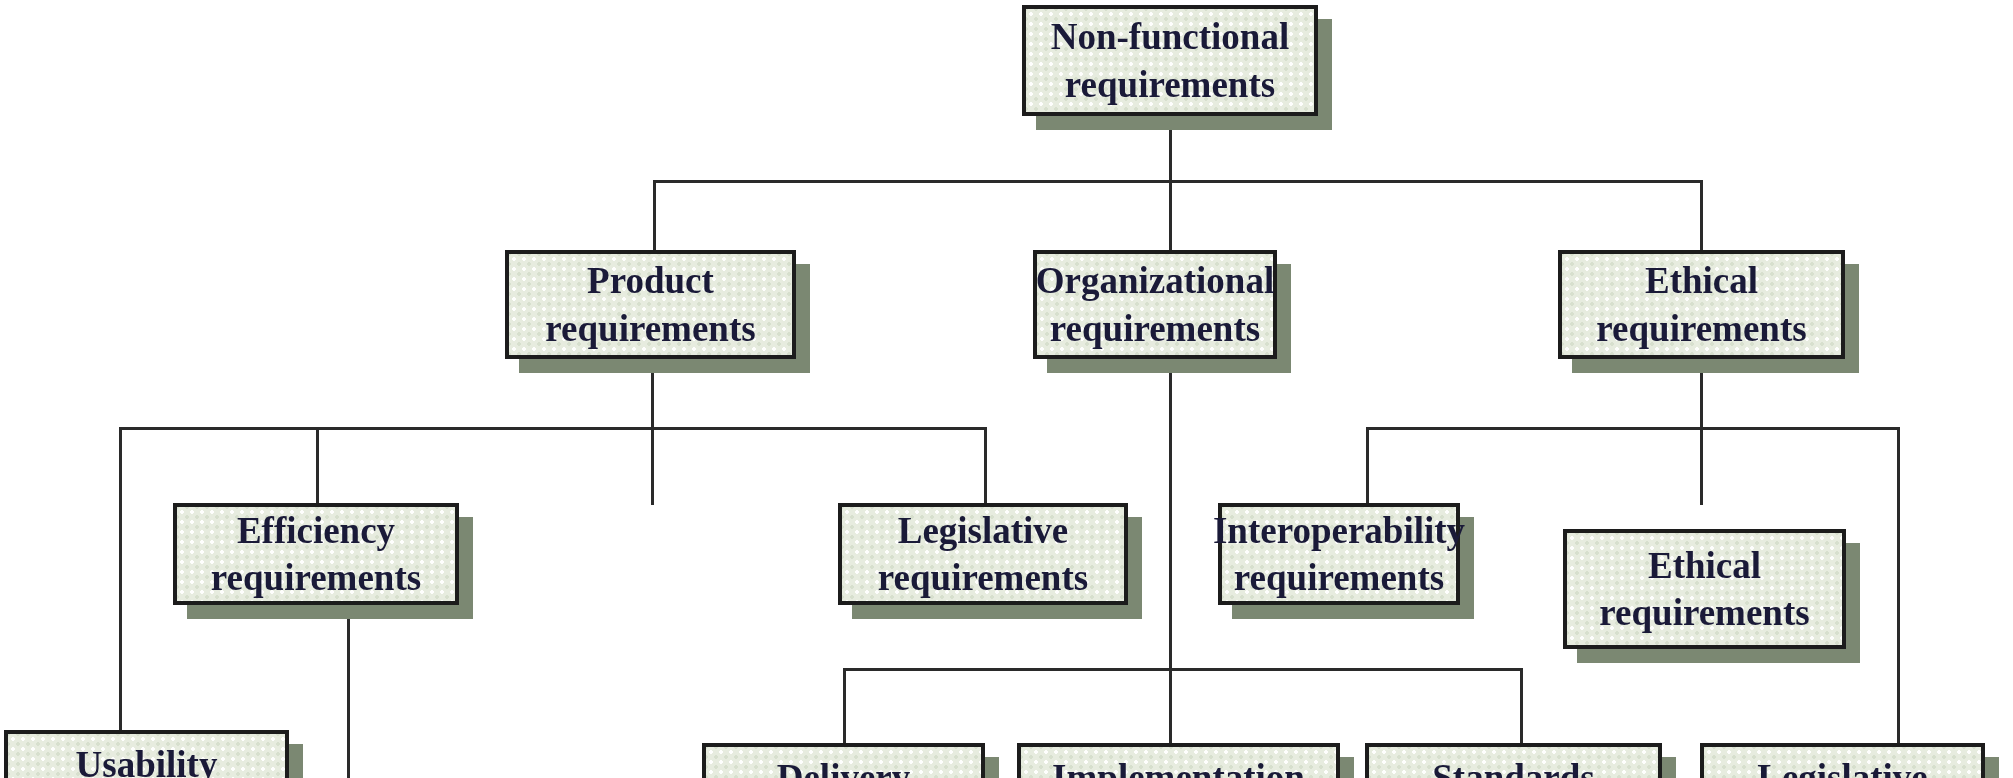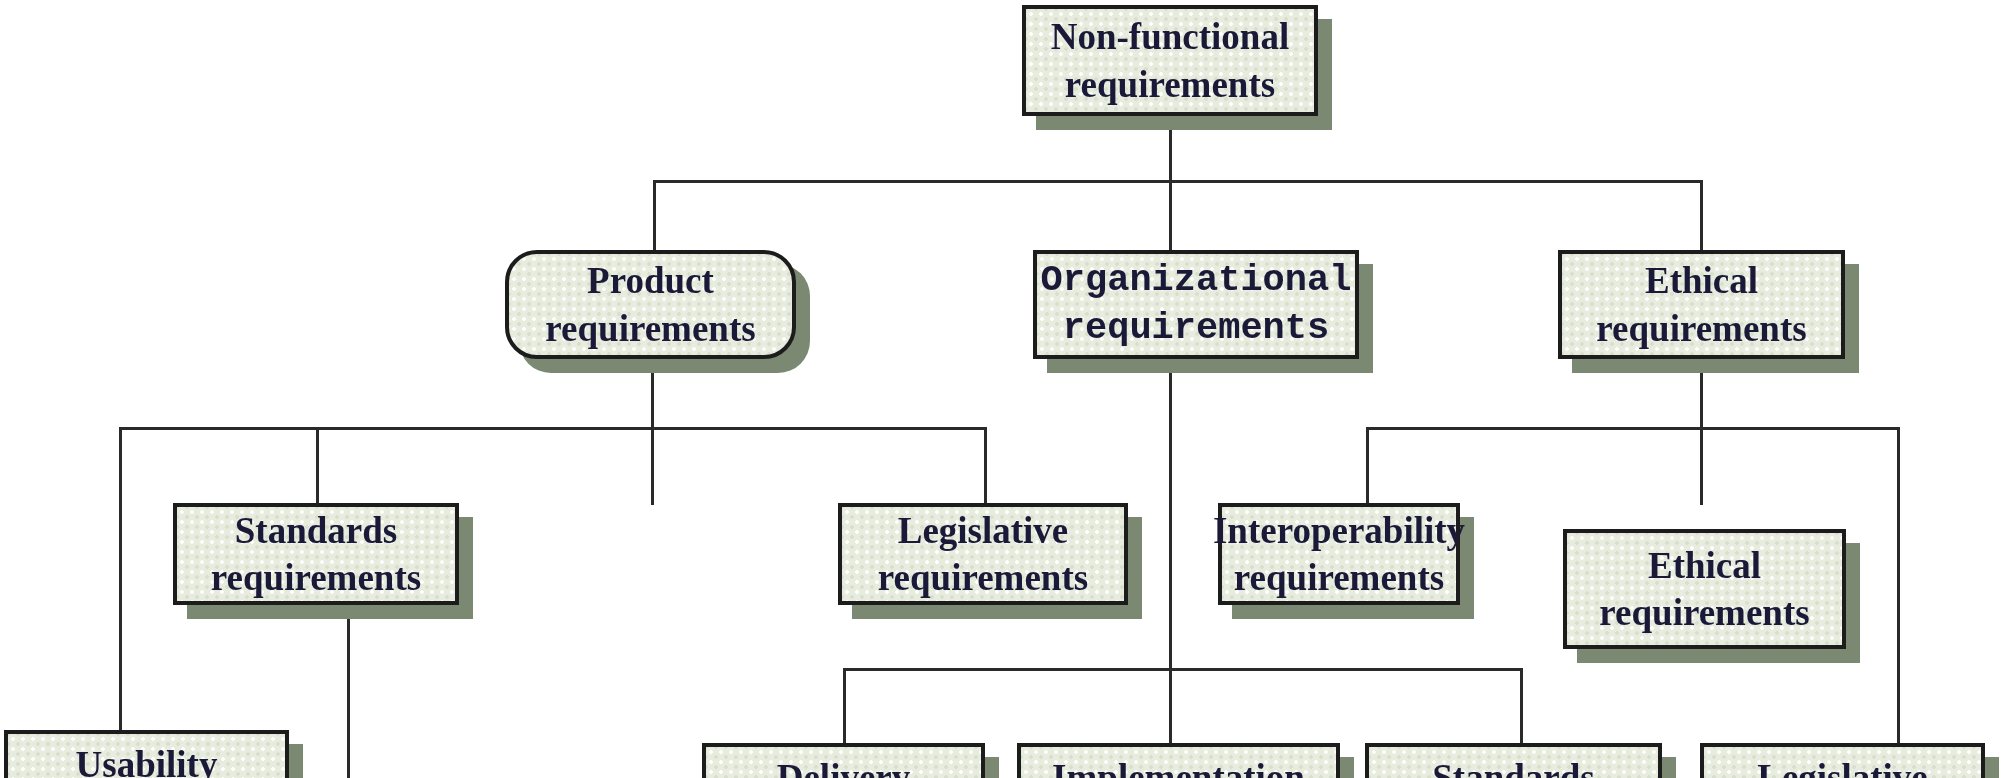--- a/index.html
+++ b/index.html
@@ -64,32 +64,32 @@
   <div class="line v" style="left:1700px;top:360px;height:70px;"></div>
   <div class="line h" style="left:1366px;top:427px;width:534px;"></div>
   <div class="line v" style="left:1366px;top:427px;height:78px;"></div>
   <div class="line v" style="left:1700px;top:427px;height:78px;"></div>
   <div class="line v" style="left:1897px;top:427px;height:318px;"></div>
 
   <div class="node" style="left:1022px;top:5px;width:296px;height:111px;">
     <span>Non-functional requirements</span>
   </div>
 
-  <div class="node" style="left:505px;top:250px;width:291px;height:109px;border-radius:32px;">
+  <div class="node" style="left:505px;top:250px;width:291px;height:109px;">
     <span>Product requirements</span>
   </div>
-  <div class="node" style="left:1033px;top:250px;width:326px;height:109px;font-family:Liberation Mono, monospace;">
+  <div class="node" style="left:1033px;top:250px;width:244px;height:109px;">
     <span>Organizational requirements</span>
   </div>
   <div class="node" style="left:1558px;top:250px;width:287px;height:109px;">
     <span>Ethical requirements</span>
   </div>
 
   <div class="node" style="left:173px;top:503px;width:286px;height:102px;">
-    <span>Standards requirements</span>
+    <span>Efficiency requirements</span>
   </div>
   <div class="node" style="left:838px;top:503px;width:290px;height:102px;">
     <span>Legislative requirements</span>
   </div>
   <div class="node" style="left:1218px;top:503px;width:242px;height:102px;">
     <span>Interoperability requirements</span>
   </div>
   <div class="node" style="left:1563px;top:529px;width:283px;height:120px;justify-content:center;">
     <span>Ethical requirements</span>
   </div>

